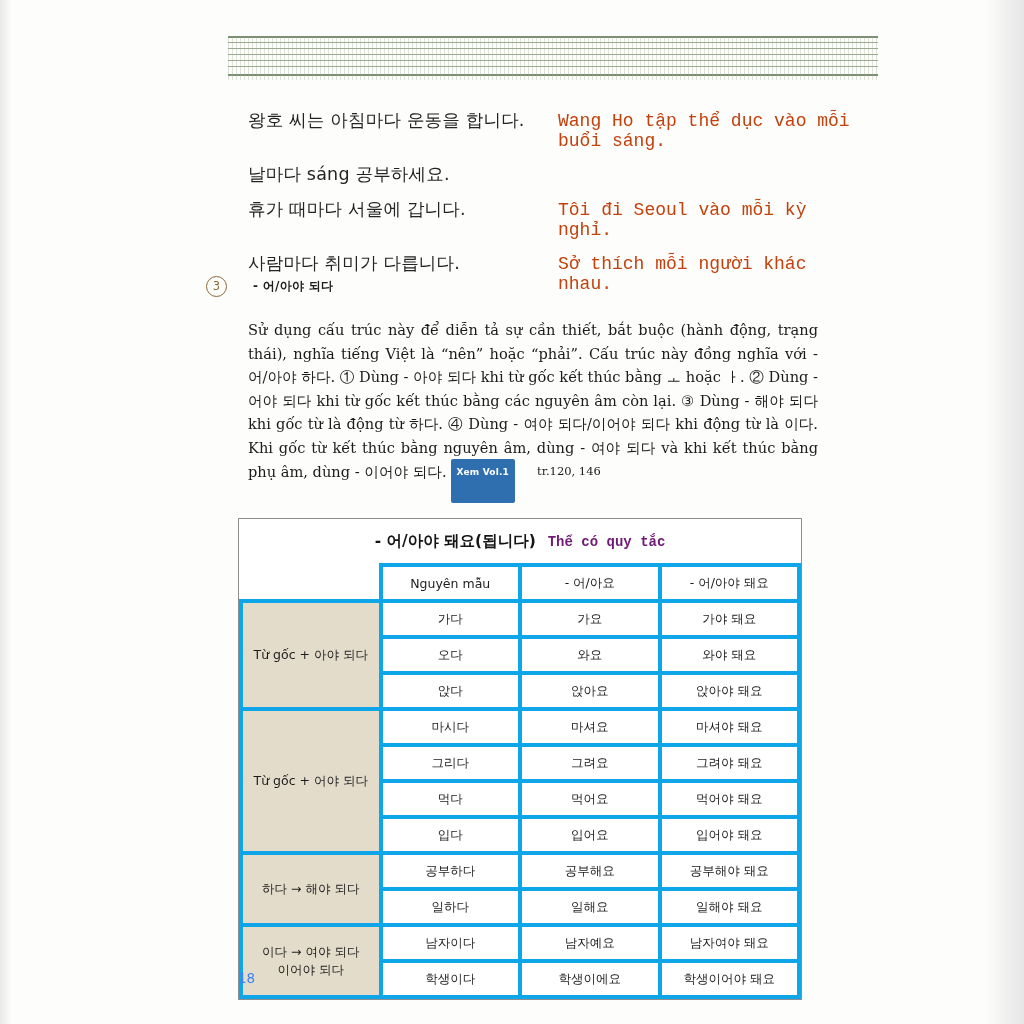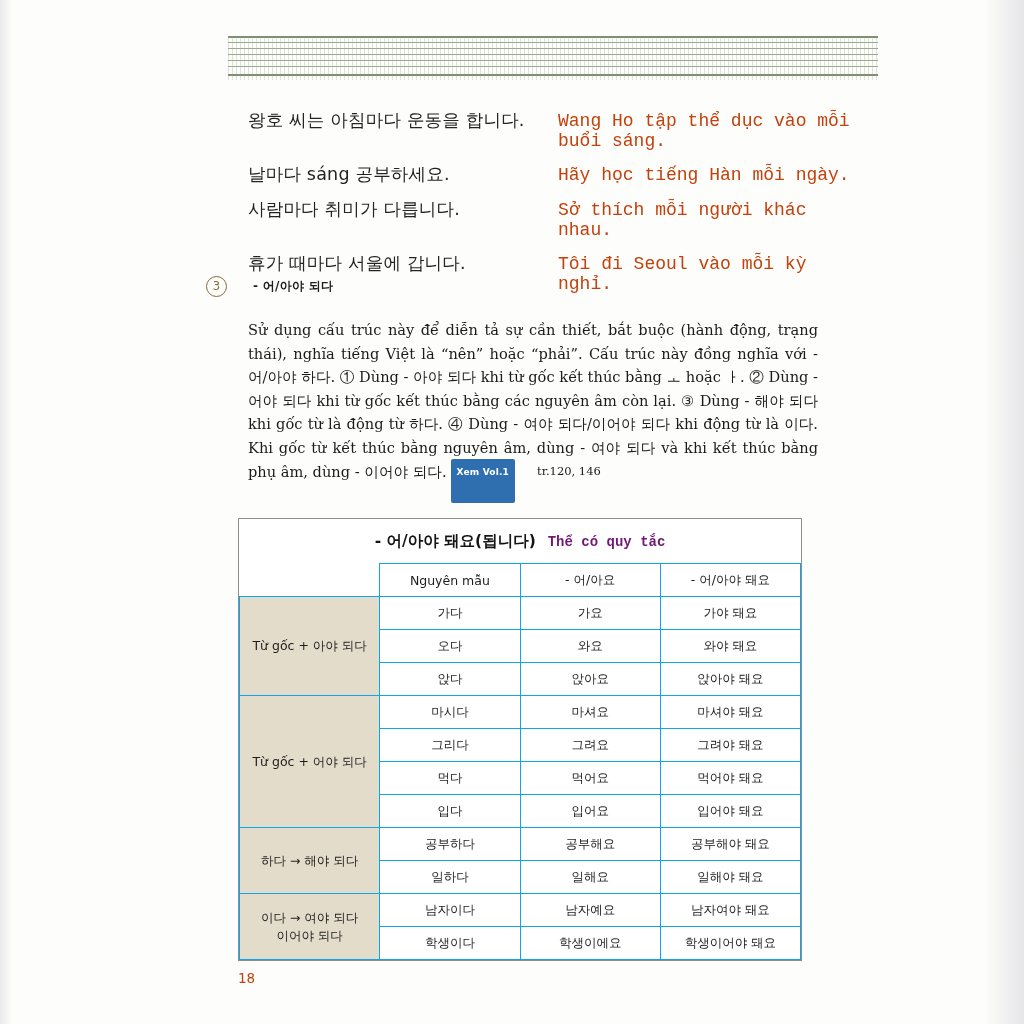--- a/index.html
+++ b/index.html
@@ -159,21 +159,21 @@
     width: 562px;
     border: 1px solid #8e8e8e;
     background: #ffffff;
   }
   table.grid {
     border-collapse: collapse;
     width: 100%;
     table-layout: fixed;
   }
   table.grid td, table.grid th {
-    border: 1px solid #0ea5e9;
+    border: 4px solid #0ea5e9;
     font-family: "DejaVu Sans", sans-serif;
     font-size: 12.5px;
     color: #1c1c1c;
     text-align: center;
     padding: 0;
     height: 32px;
     font-weight: normal;
   }
   .tbl-title-cell {
     border: none !important;
@@ -212,21 +212,21 @@
   td.cellko {
     font-size: 13px;
   }
 
   .page-num {
     position: absolute;
     left: 238px;
     top: 970px;
     font-family: "DejaVu Sans", sans-serif;
     font-size: 13.5px;
-    color: #c2410c;
+    color: #3b82f6;
   }
 </style>
 </head>
 <body>
 
 <div class="page">
   <div class="edge-left"></div>
   <div class="edge-right"></div>
 
   <div class="header-band">
@@ -240,29 +240,28 @@
     <div class="hatch"></div>
   </div>
 
   <div class="examples">
     <div class="ex-row">
       <div class="ex-ko">왕호 씨는 아침마다 운동을 합니다.</div>
       <div class="ex-vi">Wang Ho tập thể dục vào mỗi buổi sáng.</div>
     </div>
     <div class="ex-row">
       <div class="ex-ko">날마다 sáng 공부하세요.</div>
-      <div class="ex-vi">Hãy học tiếng Hàn mỗi ngày.</div>
+    </div>
+    <div class="ex-row">
+      <div class="ex-ko">휴가 때마다 서울에 갑니다.</div>
+      <div class="ex-vi">Tôi đi Seoul vào mỗi kỳ nghỉ.</div>
     </div>
     <div class="ex-row">
       <div class="ex-ko">사람마다 취미가 다릅니다.</div>
       <div class="ex-vi">Sở thích mỗi người khác nhau.</div>
-    </div>
-    <div class="ex-row">
-      <div class="ex-ko">휴가 때마다 서울에 갑니다.</div>
-      <div class="ex-vi">Tôi đi Seoul vào mỗi kỳ nghỉ.</div>
     </div>
   </div>
 
   <div class="section-head">
     <div class="num-circle">3</div>
     <div class="section-title">- 어/아야 되다</div>
   </div>
 
   <div class="para">
     <span>Sử dụng cấu trúc này để diễn tả sự cần thiết, bắt buộc (hành động, trạng thái), nghĩa tiếng Việt là “nên” hoặc “phải”. Cấu trúc này đồng nghĩa với - 어/아야 하다. ① Dùng - 아야 되다 khi từ gốc kết thúc bằng ㅗ hoặc ㅏ. ② Dùng - 어야 되다 khi từ gốc kết thúc bằng các nguyên âm còn lại. ③ Dùng - 해야 되다 khi gốc từ là động từ 하다. ④ Dùng - 여야 되다/이어야 되다 khi động từ là 이다. Khi gốc từ kết thúc bằng nguyên âm, dùng - 여야 되다 và khi kết thúc bằng phụ âm, dùng - 이어야 되다.</span><span class="badge">Xem Vol.1</span><span class="badge-ref">tr.120, 146</span>

